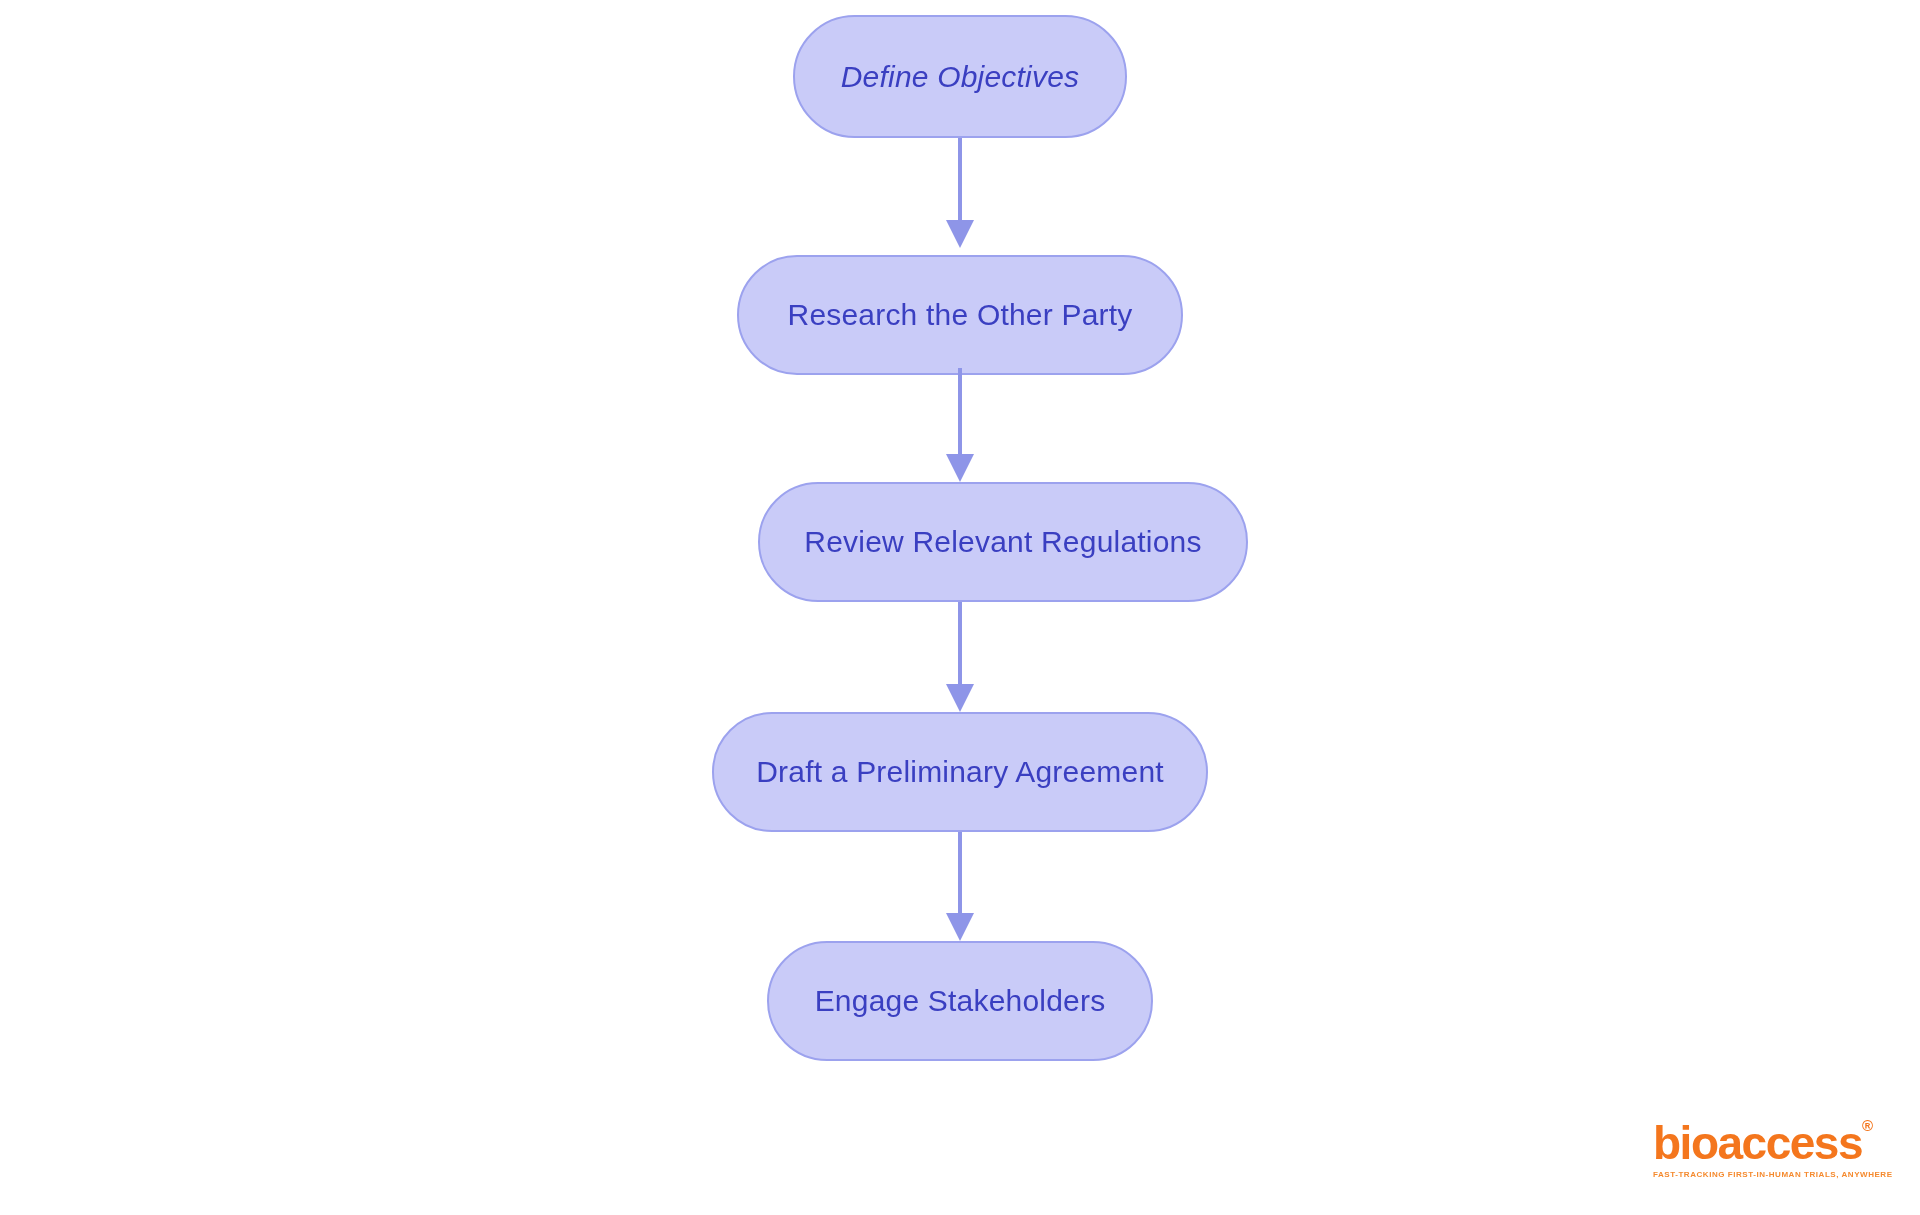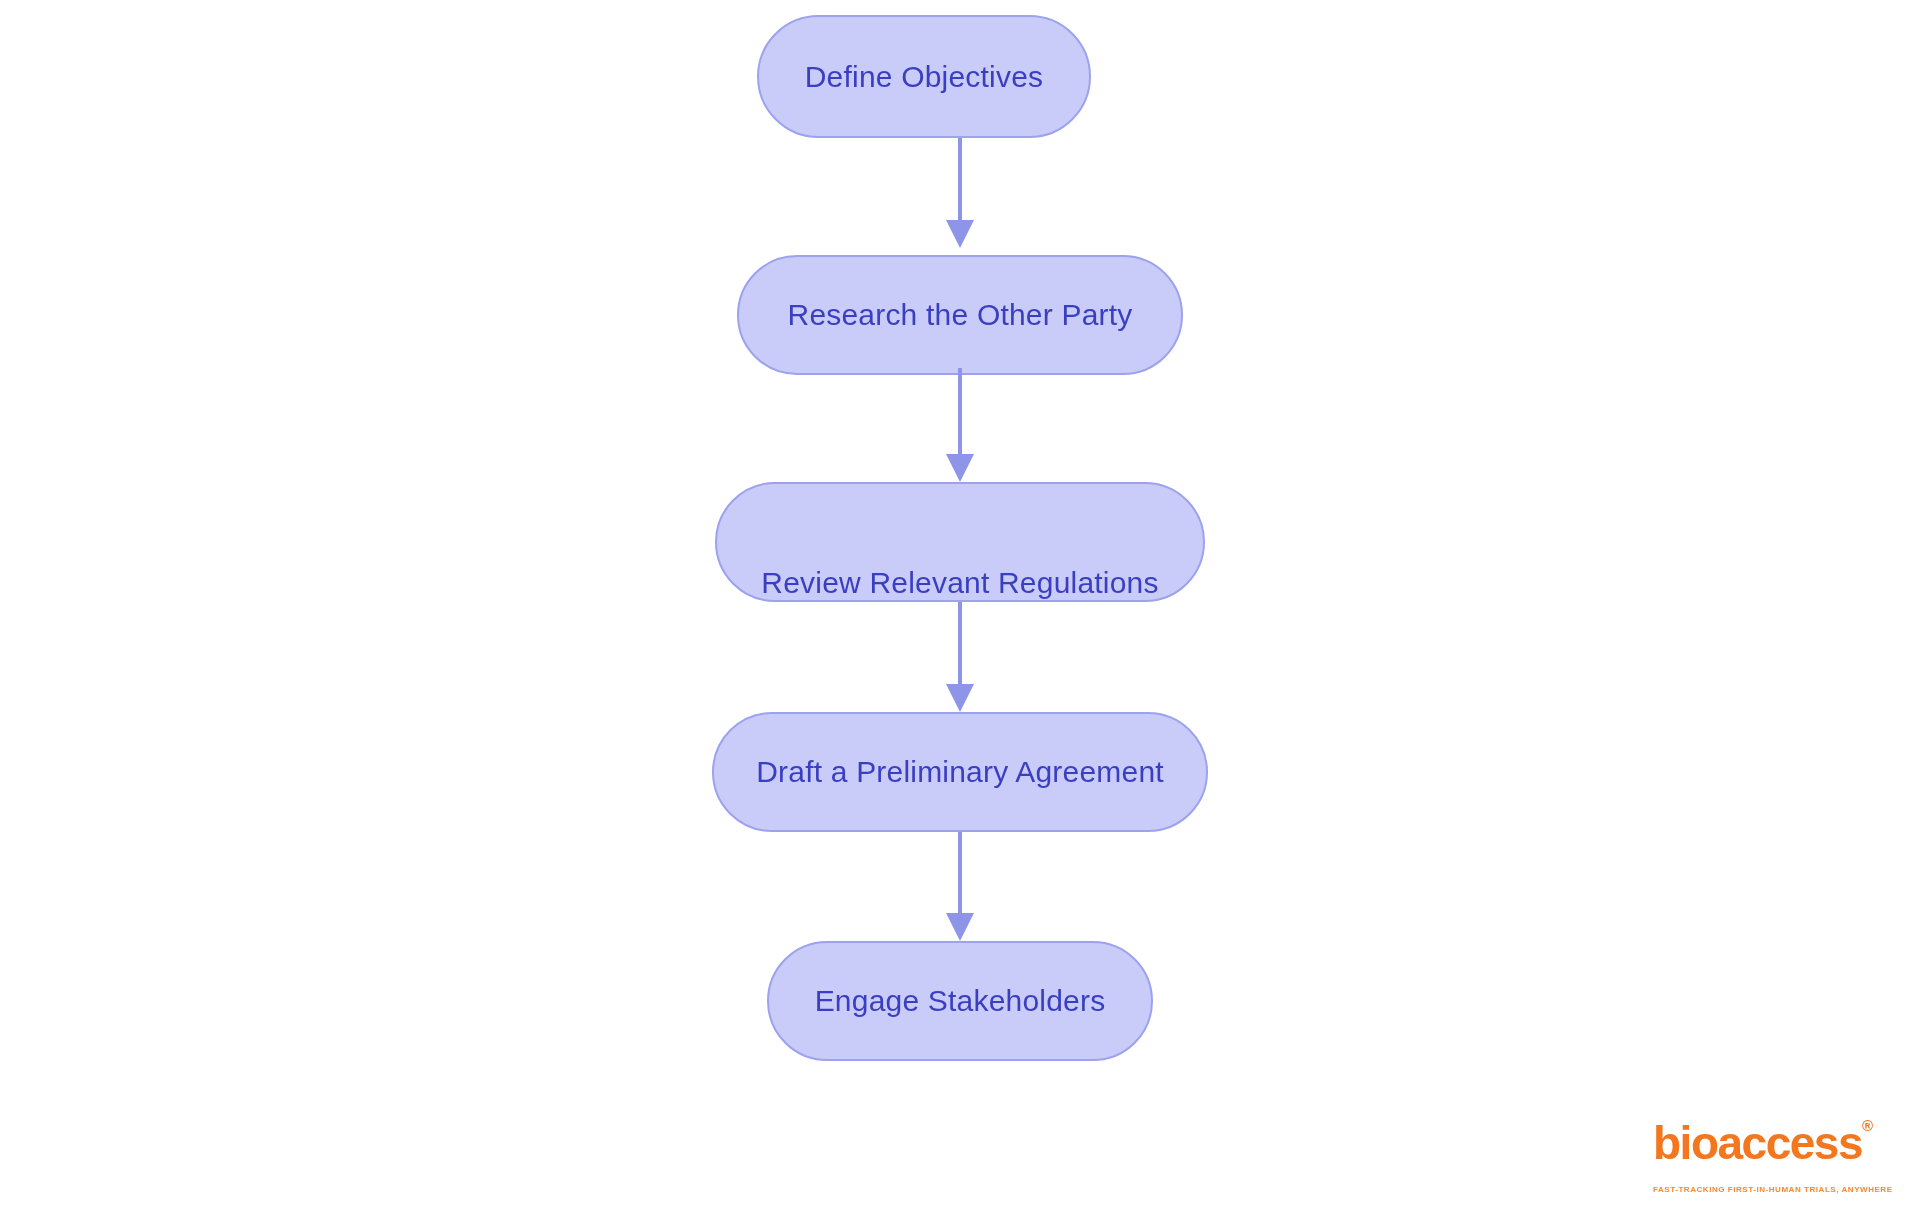--- a/index.html
+++ b/index.html
@@ -23,23 +23,23 @@
     box-sizing:border-box;
     background:var(--node-fill);
     border:2px solid var(--node-border);
     border-radius:62px;
     display:flex;align-items:center;justify-content:center;
     color:var(--node-text);
     font-size:30px;
     letter-spacing:0.2px;
     white-space:nowrap;
   }
-  .node-1{left:757px;top:15px;width:334px;height:123px;}
+  .node-1{left:793px;top:15px;width:334px;height:123px;font-style:italic;}
   .node-2{left:737px;top:248px;width:446px;height:120px;margin-top:7px;}
-  .node-3{left:715px;top:482px;width:490px;height:120px;align-items:flex-end;}
+  .node-3{left:758px;top:482px;width:490px;height:120px;}
   .node-4{left:712px;top:712px;width:496px;height:120px;}
   .node-5{left:767px;top:941px;width:386px;height:120px;}
 
   .edge-line{
     position:absolute;
     left:958px;width:4px;
     background:var(--arrow);
   }
   .edge-line.e1{top:138px;height:84px;}
   .edge-line.e2{top:368px;height:88px;}
@@ -73,21 +73,21 @@
   .logo-reg{
     font-size:15px;
     font-weight:700;
     vertical-align:top;
     position:relative;
     top:-2px;
     letter-spacing:0;
     display:inline-block;
   }
   .logo-tagline{
-    margin-top:20px;
+    margin-top:5px;
     font-size:8px;
     font-weight:700;
     letter-spacing:0.55px;
     color:var(--logo-orange-light);
     white-space:nowrap;
   }
 </style>
 </head>
 <body>
 

